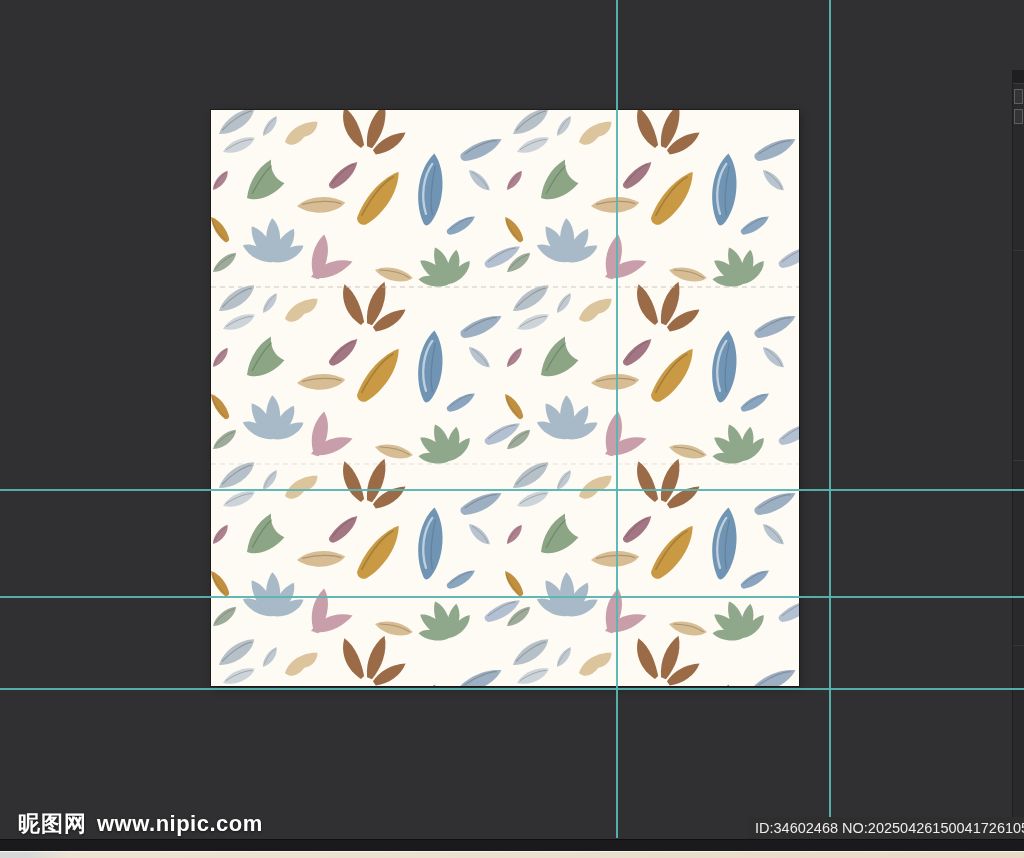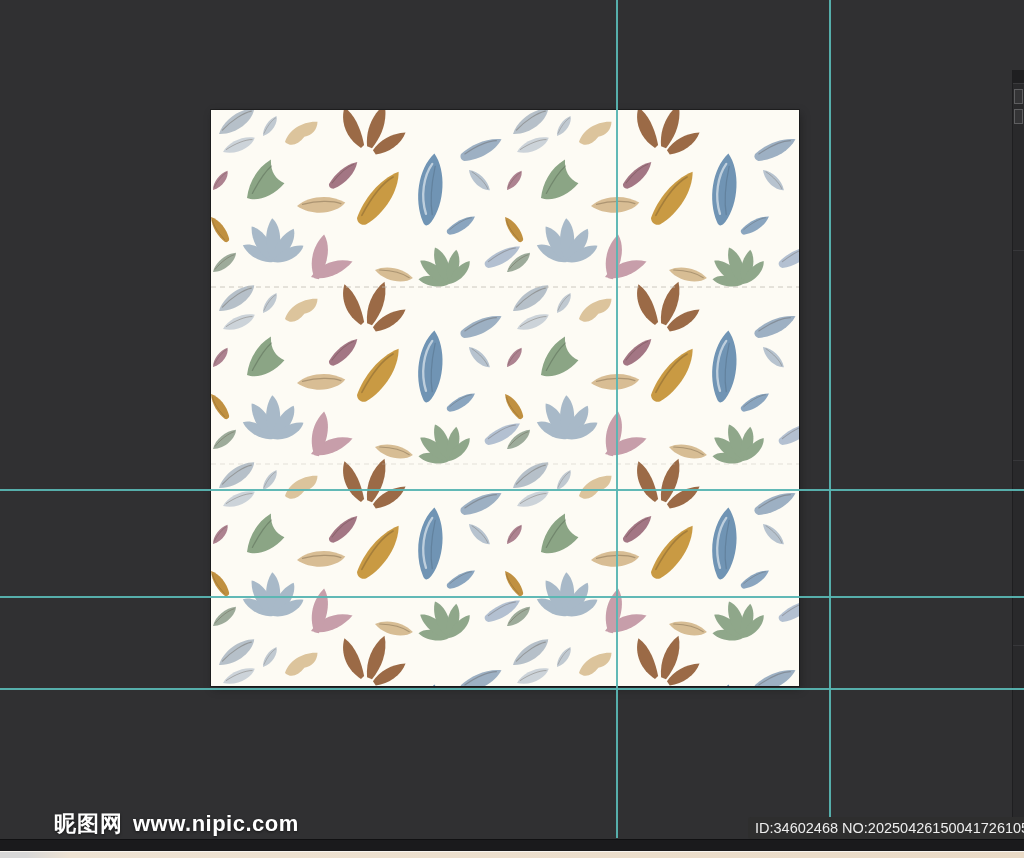--- a/index.html
+++ b/index.html
@@ -14,21 +14,21 @@
   .guide-h{position:absolute;left:0;width:1024px;height:2px;margin-top:-1px;background:#58b5b2;z-index:3;opacity:.95;}
   
   .right-panel{position:absolute;left:1012px;top:70px;width:12px;height:788px;background:#29292b;
                border-left:1px solid #1e1e20;box-sizing:border-box;z-index:2;}
   .rp-header{height:13px;background:#1f1f21;border-bottom:1px solid #3a3a3c;}
   .rp-btn{width:7px;height:13px;border:1px solid #5e5e60;background:#343436;margin:5px auto 0 auto;}
   .rp-sep{position:absolute;left:0;width:100%;height:1px;background:#37373a;}
   .rp-sep.s1{top:180px;} .rp-sep.s2{top:390px;} .rp-sep.s3{top:575px;}
   
   .watermark{position:absolute;left:18px;top:809px;z-index:4;color:#ffffff;font-weight:bold;
-             font-size:22px;letter-spacing:1px;text-shadow:0 1px 3px rgba(0,0,0,.55);white-space:nowrap;margin-left:36px;}
+             font-size:22px;letter-spacing:1px;text-shadow:0 1px 3px rgba(0,0,0,.55);white-space:nowrap;}
   .watermark .url{margin-left:10px;letter-spacing:.5px;}
   
   .id-badge{position:absolute;left:748px;top:817px;width:276px;height:22px;background:#2e2e2e;
             border-radius:3px 0 0 3px;color:#ededed;font-size:14.5px;line-height:22px;
             padding-left:7px;box-sizing:border-box;white-space:nowrap;z-index:6;}
   
   .strip-dark{position:absolute;left:0;top:839px;width:1024px;height:12px;background:#1a1a1c;
               border-top:1px solid #101012;box-sizing:border-box;z-index:5;}
   .strip-light{position:absolute;left:0;top:851px;width:1024px;height:7px;z-index:5;
                background:linear-gradient(90deg,#d8d8d8 0px,#d8d8d8 26px,#eee3d3 70px,#e9dac6 100%);

